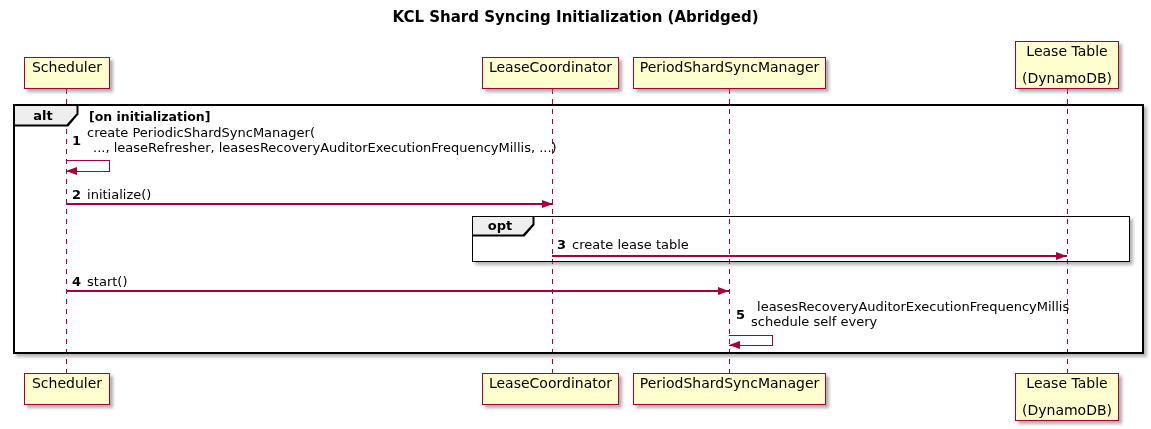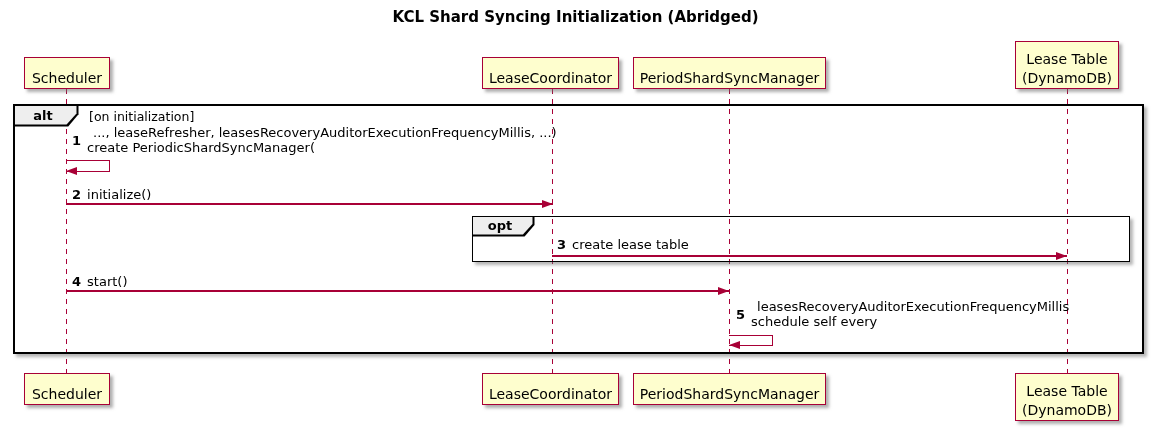--- a/index.html
+++ b/index.html
@@ -8,39 +8,39 @@
     font-family:"DejaVu Sans","Liberation Sans",sans-serif;color:#000;
   }
   .title{
     position:absolute;left:0;top:8px;width:1151px;text-align:center;
     font-size:15px;font-weight:bold;
   }
   
   .pbox{
     position:absolute;background:#fefece;border:1.6px solid #a80036;
     box-shadow:3px 3px 3px rgba(110,110,110,.55);
-    display:flex;flex-direction:column;align-items:center;justify-content:flex-end;
+    display:flex;flex-direction:column;align-items:center;justify-content:space-between;
     font-size:14px;line-height:19px;box-sizing:border-box;text-align:center;
   }
   
   .lifeline{
     position:absolute;width:1px;top:89px;height:284px;
     background:repeating-linear-gradient(to bottom,#a80036 0 5px,transparent 5px 10px);
   }
   
   .frame{position:absolute;border:2px solid #000;box-sizing:border-box;
     box-shadow:3px 3px 3px rgba(110,110,110,.5);background:transparent;}
   .frame.thin{border-width:1.6px;}
   .tab{position:absolute;left:-0.5px;top:-0.5px;background:#000;
     clip-path:polygon(0 0,100% 0,100% 42%,84% 100%,0 100%);}
   .tab-inner{position:absolute;left:0;top:0;width:calc(100% - 2px);height:calc(100% - 2px);
     background:#eeeeee;clip-path:polygon(0 0,100% 0,100% 42%,84% 100%,0 100%);
     display:flex;align-items:center;justify-content:center;box-sizing:border-box;
     font-weight:bold;font-size:13px;padding-right:5px;}
-  .cond{position:absolute;font-weight:normal;font-size:12.5px;white-space:nowrap;}
+  .cond{position:absolute;font-weight:bold;font-size:12.5px;white-space:nowrap;}
   
   .msg{position:absolute;display:flex;align-items:center;gap:6px;white-space:nowrap;}
   .num{font-weight:bold;font-size:13px;}
   .mtext{display:flex;flex-direction:column;font-size:13px;line-height:15px;}
   .mline{display:block;}
   .mline.indent{padding-left:6px;}
   
   .aline{position:absolute;height:1.5px;background:#a80036;}
   .head-r{position:absolute;width:0;height:0;
     border-top:4px solid transparent;border-bottom:4px solid transparent;
@@ -79,22 +79,22 @@
   <div class="frame" style="left:13px;top:104px;width:1131px;height:250px">
     <div class="tab" style="width:64px;height:21px">
       <div class="tab-inner">alt</div>
     </div>
     <div class="cond" style="left:74px;top:3px">[on initialization]</div>
   </div>
 
   <div class="msg" style="left:72px;top:125px">
     <span class="num">1</span>
     <span class="mtext">
+      <span class="mline">create PeriodicShardSyncManager(</span>
       <span class="mline indent">..., leaseRefresher, leasesRecoveryAuditorExecutionFrequencyMillis, ...)</span>
-      <span class="mline">create PeriodicShardSyncManager(</span>
     </span>
   </div>
   <div class="selfloop" style="left:66px;top:160px;width:44px;height:12px"></div>
   <div class="head-l" style="left:66px;top:167px"></div>
 
   <div class="msg" style="left:72px;top:187px">
     <span class="num">2</span>
     <span class="mtext">
         <span class="mline">initialize()</span>
       </span>

